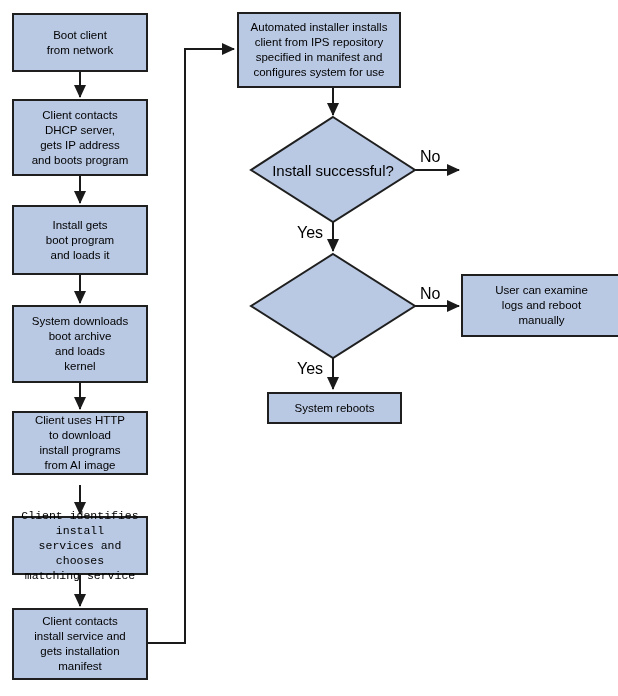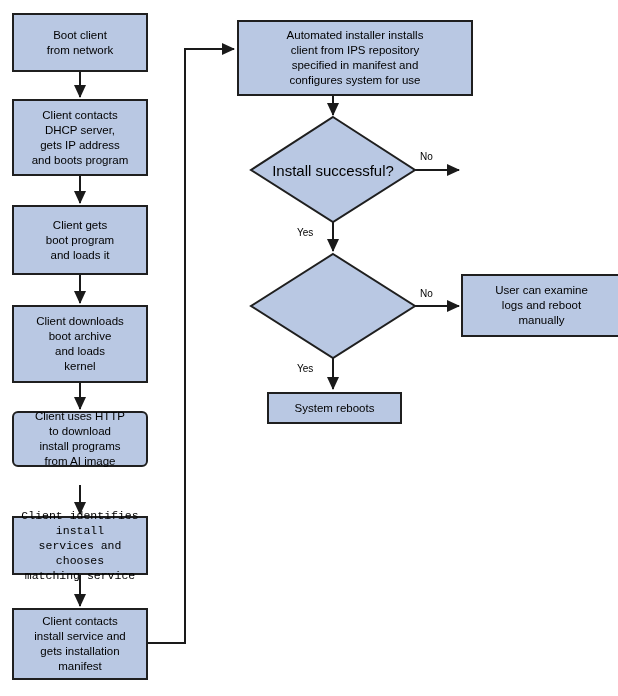--- a/index.html
+++ b/index.html
@@ -56,21 +56,21 @@
     align-items: center;
     justify-content: center;
     text-align: center;
     white-space: pre-line;
     font-size: 15px;
     line-height: 15px;
     color: var(--text-color, #000000);
   }
   .edge-label {
     position: absolute;
-    font-size: 10px;
+    font-size: 16px;
     line-height: 14px;
     color: var(--text-color, #000000);
   }
 </style>
 </head>
 <body>
 
 <div class="canvas">
 
   <svg class="connectors" viewBox="0 0 618 696" xmlns="http://www.w3.org/2000/svg">
@@ -102,44 +102,44 @@
   </svg>
 
   <div class="node" style="left:12px; top:13px; width:136px; height:59px;">Boot client
 from network</div>
 
   <div class="node" style="left:12px; top:99px; width:136px; height:77px;">Client contacts
 DHCP server,
 gets IP address
 and boots program</div>
 
-  <div class="node" style="left:12px; top:205px; width:136px; height:70px;">Client gets
+  <div class="node" style="left:12px; top:205px; width:136px; height:70px;">Install gets
 boot program
 and loads it</div>
 
-  <div class="node" style="left:12px; top:305px; width:136px; height:78px;">Client downloads
+  <div class="node" style="left:12px; top:305px; width:136px; height:78px;">System downloads
 boot archive
 and loads
 kernel</div>
 
-  <div class="node" style="left:12px; top:411px; width:136px; height:56px;border-radius:6px;">Client uses HTTP
+  <div class="node" style="left:12px; top:411px; width:136px; height:64px;">Client uses HTTP
 to download
 install programs
 from AI image</div>
 
   <div class="node" style="left:12px; top:516px; width:136px; height:59px;font-family:Liberation Mono, monospace;">Client identifies install
 services and chooses
 matching service</div>
 
   <div class="node" style="left:12px; top:608px; width:136px; height:72px;">Client contacts
 install service and
 gets installation
 manifest</div>
 
-  <div class="node" style="left:237px; top:12px; width:236px; height:76px;margin-top:8px;">Automated installer installs
+  <div class="node" style="left:237px; top:12px; width:164px; height:76px;">Automated installer installs
 client from IPS repository
 specified in manifest and
 configures system for use</div>
 
   <div class="dtext" style="left:255px; top:122px; width:156px; height:96px;">Install successful?</div>
 
 
 
   <div class="node" style="left:461px; top:274px; width:161px; height:63px;">User can examine
 logs and reboot

